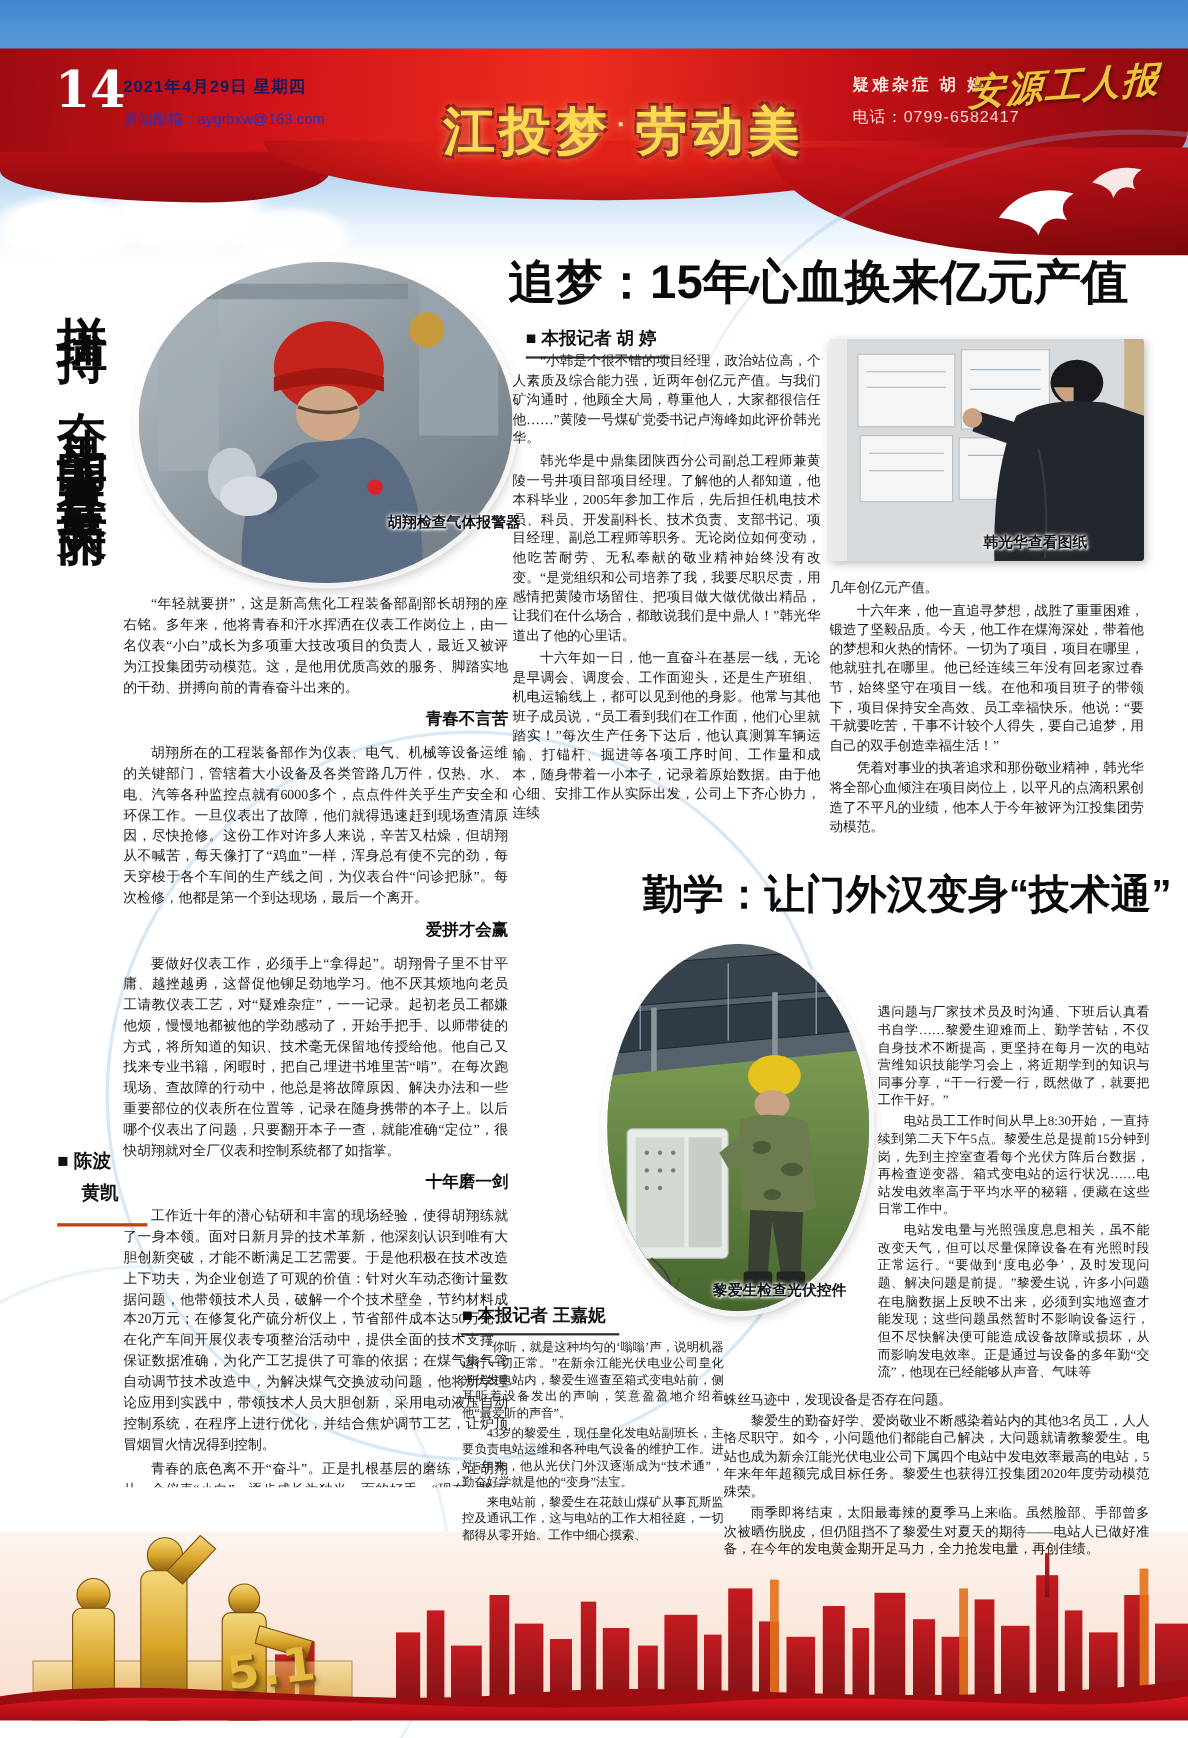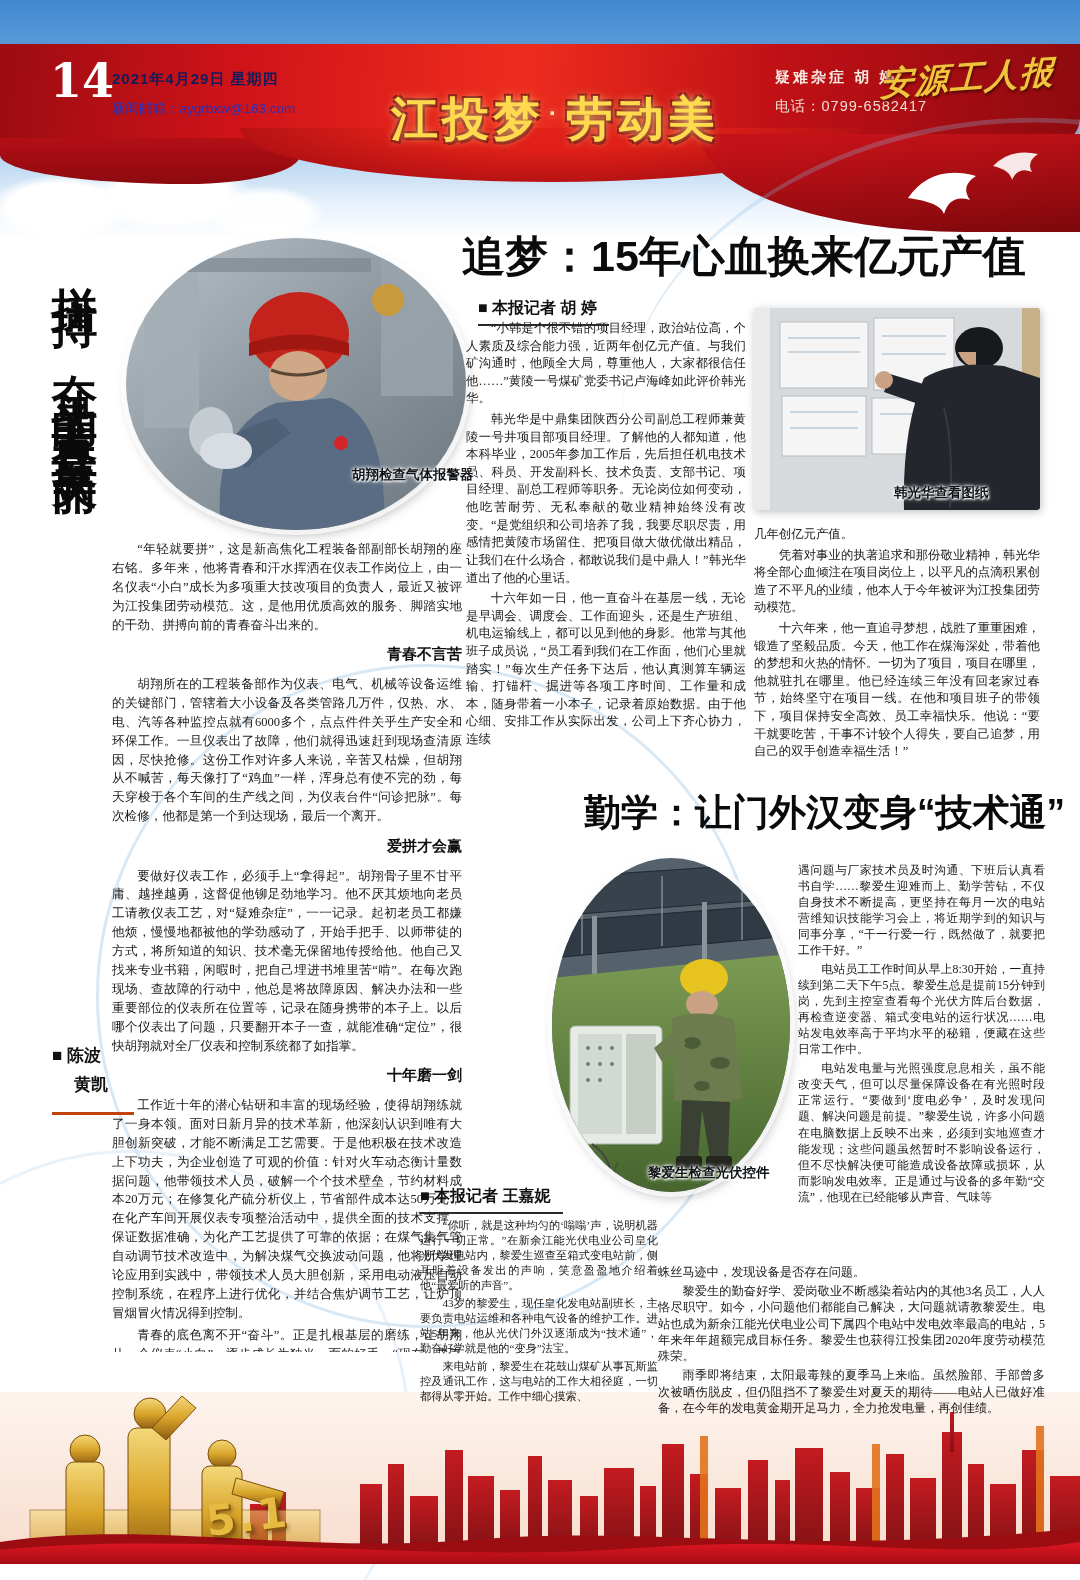--- a/index.html
+++ b/index.html
@@ -26,21 +26,21 @@
        border-radius:0 0 50% 50% / 0 0 100% 100%;}
   .ribbon-c{top:134px;left:700px;width:380px;height:98px;
        background:linear-gradient(175deg,#c51218 10%,#970b10 70%,#7c080c 100%);
        border-radius:0 0 0 70% / 0 0 0 100%;}
   .ribbon-d{top:138px;left:0;width:300px;height:46px;
        background:linear-gradient(180deg,#b30f15,#8c0a0f);
        border-radius:0 0 60% 100% / 0 0 100% 100%;}
   .page-num{left:50px;top:54px;font:700 46px "DejaVu Serif",serif;color:#fff;z-index:5;}
   .hdr-date{left:112px;top:70px;font-size:15px;font-weight:700;color:#101c5e;z-index:5;letter-spacing:1px;}
   .hdr-email{left:112px;top:100px;font-size:13.5px;color:#2233c0;z-index:5;}
-  .banner{left:318px;top:88px;width:474px;text-align:center;white-space:nowrap;z-index:5;
+  .banner{left:330px;top:88px;width:474px;text-align:center;white-space:nowrap;z-index:5;
        font-size:47px;font-weight:900;letter-spacing:4px;color:#ffd94e;
        text-shadow:0 0 10px rgba(255,240,150,.8),2px 3px 0 #7c0408,-2px -2px 0 #7c0408,2px -2px 0 #7c0408,-2px 2px 0 #7c0408;}
   .banner .star{font-size:24px;vertical-align:14px;color:#ffeea0;text-shadow:0 0 9px #fff7c0;padding:0 5px;}
   .hdr-editor{left:775px;top:68px;font-size:15px;font-weight:700;color:#f5e8df;letter-spacing:3px;z-index:5;}
   .hdr-phone{left:775px;top:97px;font-size:14.5px;color:#f0ded2;letter-spacing:1px;z-index:5;}
   .masthead{left:880px;top:56px;font-size:33px;font-style:italic;font-weight:700;color:#f4c33e;
        transform:rotate(-4deg) skewX(-6deg);letter-spacing:2px;white-space:nowrap;z-index:5;
        text-shadow:1px 2px 3px rgba(60,0,0,.85),0 0 2px #8a5a10;}
   .doves{left:898px;top:136px;width:160px;height:100px;z-index:4;}
 
@@ -81,21 +81,21 @@
   .mcol1{left:466px;top:320px;width:280px;height:468px;font-size:12.4px;line-height:1.42;}
   .mcol2{left:754px;top:526px;width:286px;height:266px;font-size:12.4px;line-height:1.42;}
 
   
   .sec-headline{left:584px;top:788px;width:462px;font-size:37px;font-weight:900;color:#0a0a0a;
        white-space:nowrap;z-index:5;font-family:"Liberation Sans",sans-serif;}
   .photo3{left:552px;top:858px;width:238px;height:334px;}
   .cap3{left:648px;top:1164px;}
   .sec-byline{left:420px;top:1186px;}
   .scol-left{left:420px;top:1218px;width:238px;height:202px;font-size:11.2px;line-height:1.34;}
-  .scol-right{left:798px;top:862px;width:247px;height:400px;font-size:11.8px;line-height:1.36;}
+  .scol-right{left:798px;top:912px;width:247px;height:400px;font-size:11.8px;line-height:1.36;}
   .sbottom{left:658px;top:1264px;width:387px;height:156px;font-size:12.2px;line-height:1.33;}
 
   
   .footer-art{left:0;top:1392px;width:1080px;height:172px;z-index:2;}
   .label51{left:206px;top:1492px;font-size:42px;font-weight:900;letter-spacing:3px;color:#e7bb42;
        transform:rotate(-7deg);z-index:6;font-family:"DejaVu Sans",sans-serif;
        text-shadow:2px 2px 0 #8a5a10,3px 4px 5px rgba(0,0,0,.4);}
 </style>
 </head>
 <body>
@@ -209,22 +209,22 @@
   </div>
   <div class="abs caption cap2">韩光华查看图纸</div>
 
   <div class="abs txt mcol1">
     <p>“小韩是个很不错的项目经理，政治站位高，个人素质及综合能力强，近两年创亿元产值。与我们矿沟通时，他顾全大局，尊重他人，大家都很信任他……”黄陵一号煤矿党委书记卢海峰如此评价韩光华。</p>
     <p>韩光华是中鼎集团陕西分公司副总工程师兼黄陵一号井项目部项目经理。了解他的人都知道，他本科毕业，2005年参加工作后，先后担任机电技术员、科员、开发副科长、技术负责、支部书记、项目经理、副总工程师等职务。无论岗位如何变动，他吃苦耐劳、无私奉献的敬业精神始终没有改变。“是党组织和公司培养了我，我要尽职尽责，用感情把黄陵市场留住、把项目做大做优做出精品，让我们在什么场合，都敢说我们是中鼎人！”韩光华道出了他的心里话。</p>
     <p>十六年如一日，他一直奋斗在基层一线，无论是早调会、调度会、工作面迎头，还是生产班组、机电运输线上，都可以见到他的身影。他常与其他班子成员说，“员工看到我们在工作面，他们心里就踏实！”每次生产任务下达后，他认真测算车辆运输、打锚杆、掘进等各项工序时间、工作量和成本，随身带着一小本子，记录着原始数据。由于他心细、安排工作从实际出发，公司上下齐心协力，连续</p>
   </div>
   <div class="abs txt mcol2">
     <p class="cont">几年创亿元产值。</p>
+    <p>十六年来，他一直追寻梦想，战胜了重重困难，锻造了坚毅品质。今天，他工作在煤海深处，带着他的梦想和火热的情怀。一切为了项目，项目在哪里，他就驻扎在哪里。他已经连续三年没有回老家过春节，始终坚守在项目一线。在他和项目班子的带领下，项目保持安全高效、员工幸福快乐。他说：“要干就要吃苦，干事不计较个人得失，要自己追梦，用自己的双手创造幸福生活！”</p>
     <p>凭着对事业的执著追求和那份敬业精神，韩光华将全部心血倾注在项目岗位上，以平凡的点滴积累创造了不平凡的业绩，他本人于今年被评为江投集团劳动模范。</p>
-    <p>十六年来，他一直追寻梦想，战胜了重重困难，锻造了坚毅品质。今天，他工作在煤海深处，带着他的梦想和火热的情怀。一切为了项目，项目在哪里，他就驻扎在哪里。他已经连续三年没有回老家过春节，始终坚守在项目一线。在他和项目班子的带领下，项目保持安全高效、员工幸福快乐。他说：“要干就要吃苦，干事不计较个人得失，要自己追梦，用自己的双手创造幸福生活！”</p>
   </div>
 
   <div class="abs sec-headline">勤学：让门外汉变身“技术通”</div>
 
   <div class="abs photo-oval photo3">
     <svg viewBox="0 0 238 334" width="238" height="334">
       <defs>
         <linearGradient id="grassG" x1="0" y1="0" x2="0" y2="1">
           <stop offset="0" stop-color="#7b9a52"></stop>
             <stop offset="1" stop-color="#47662f"></stop>

